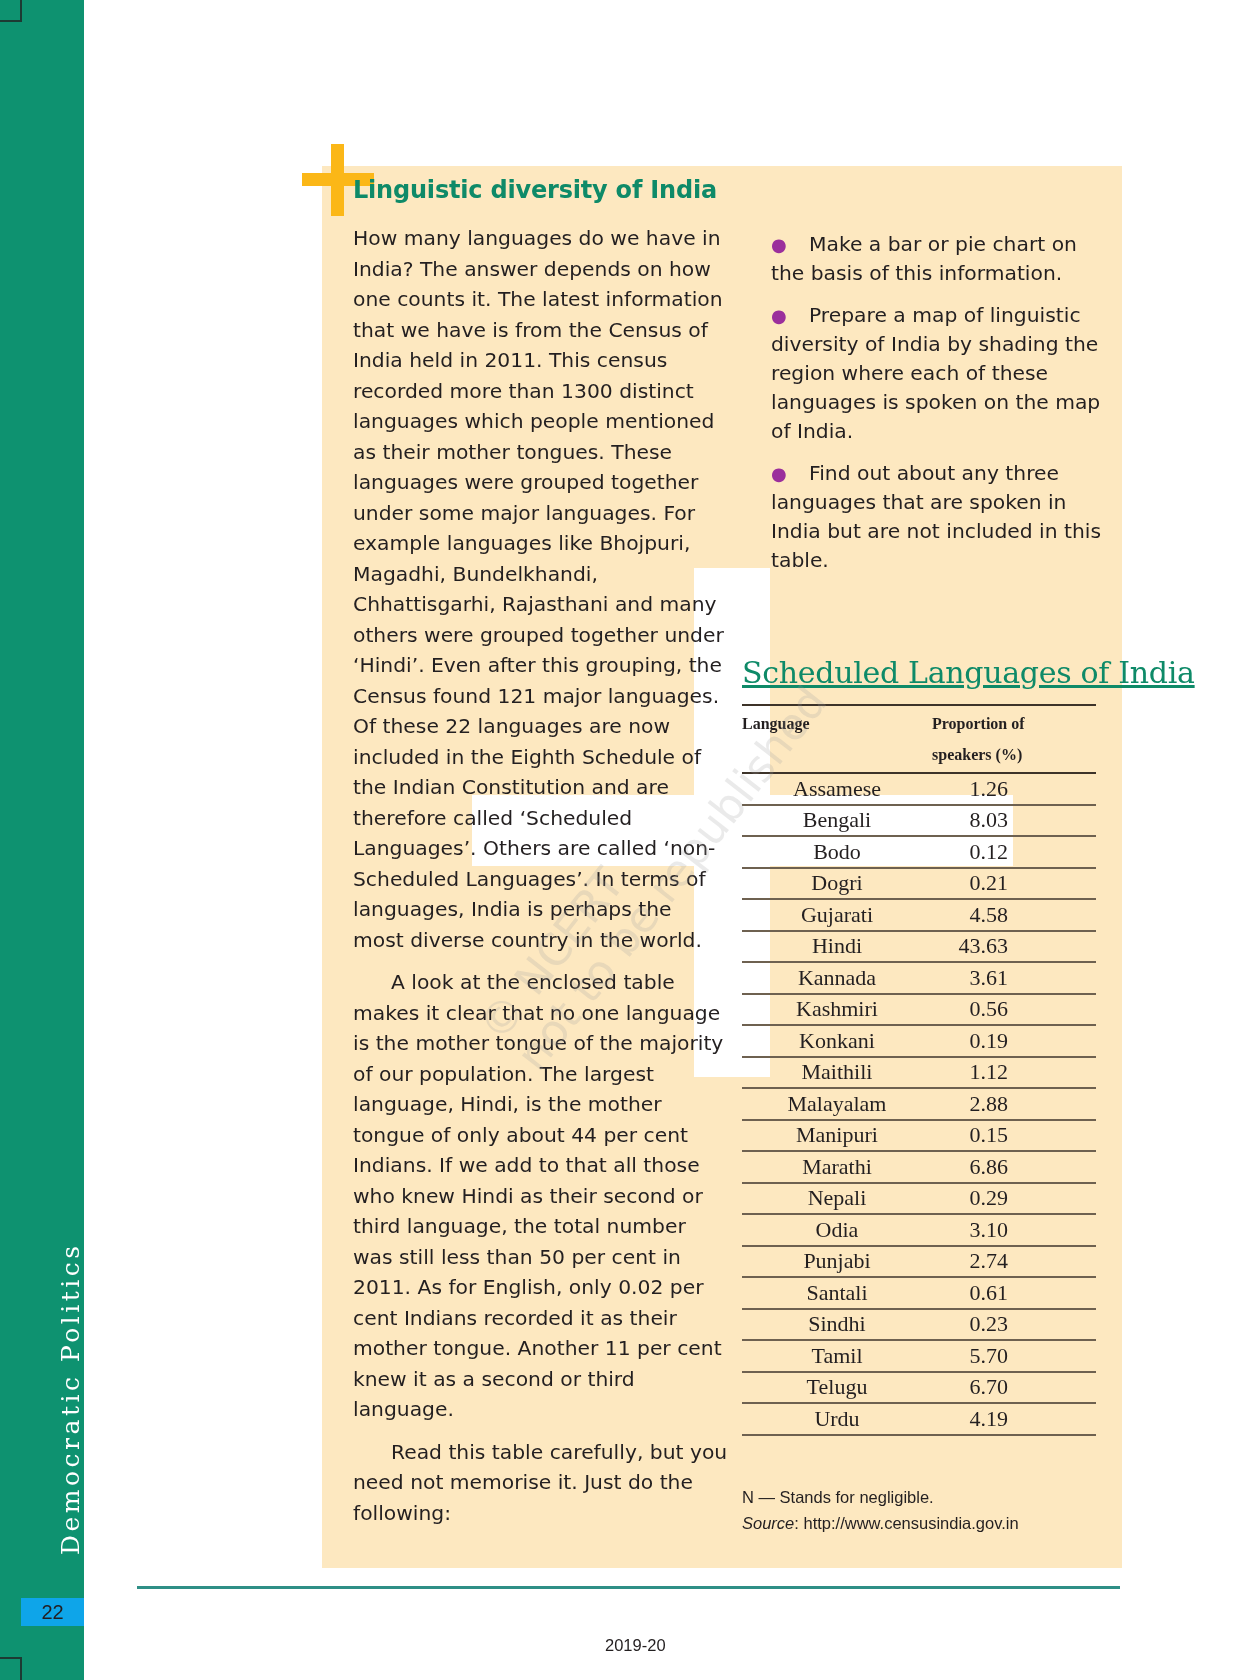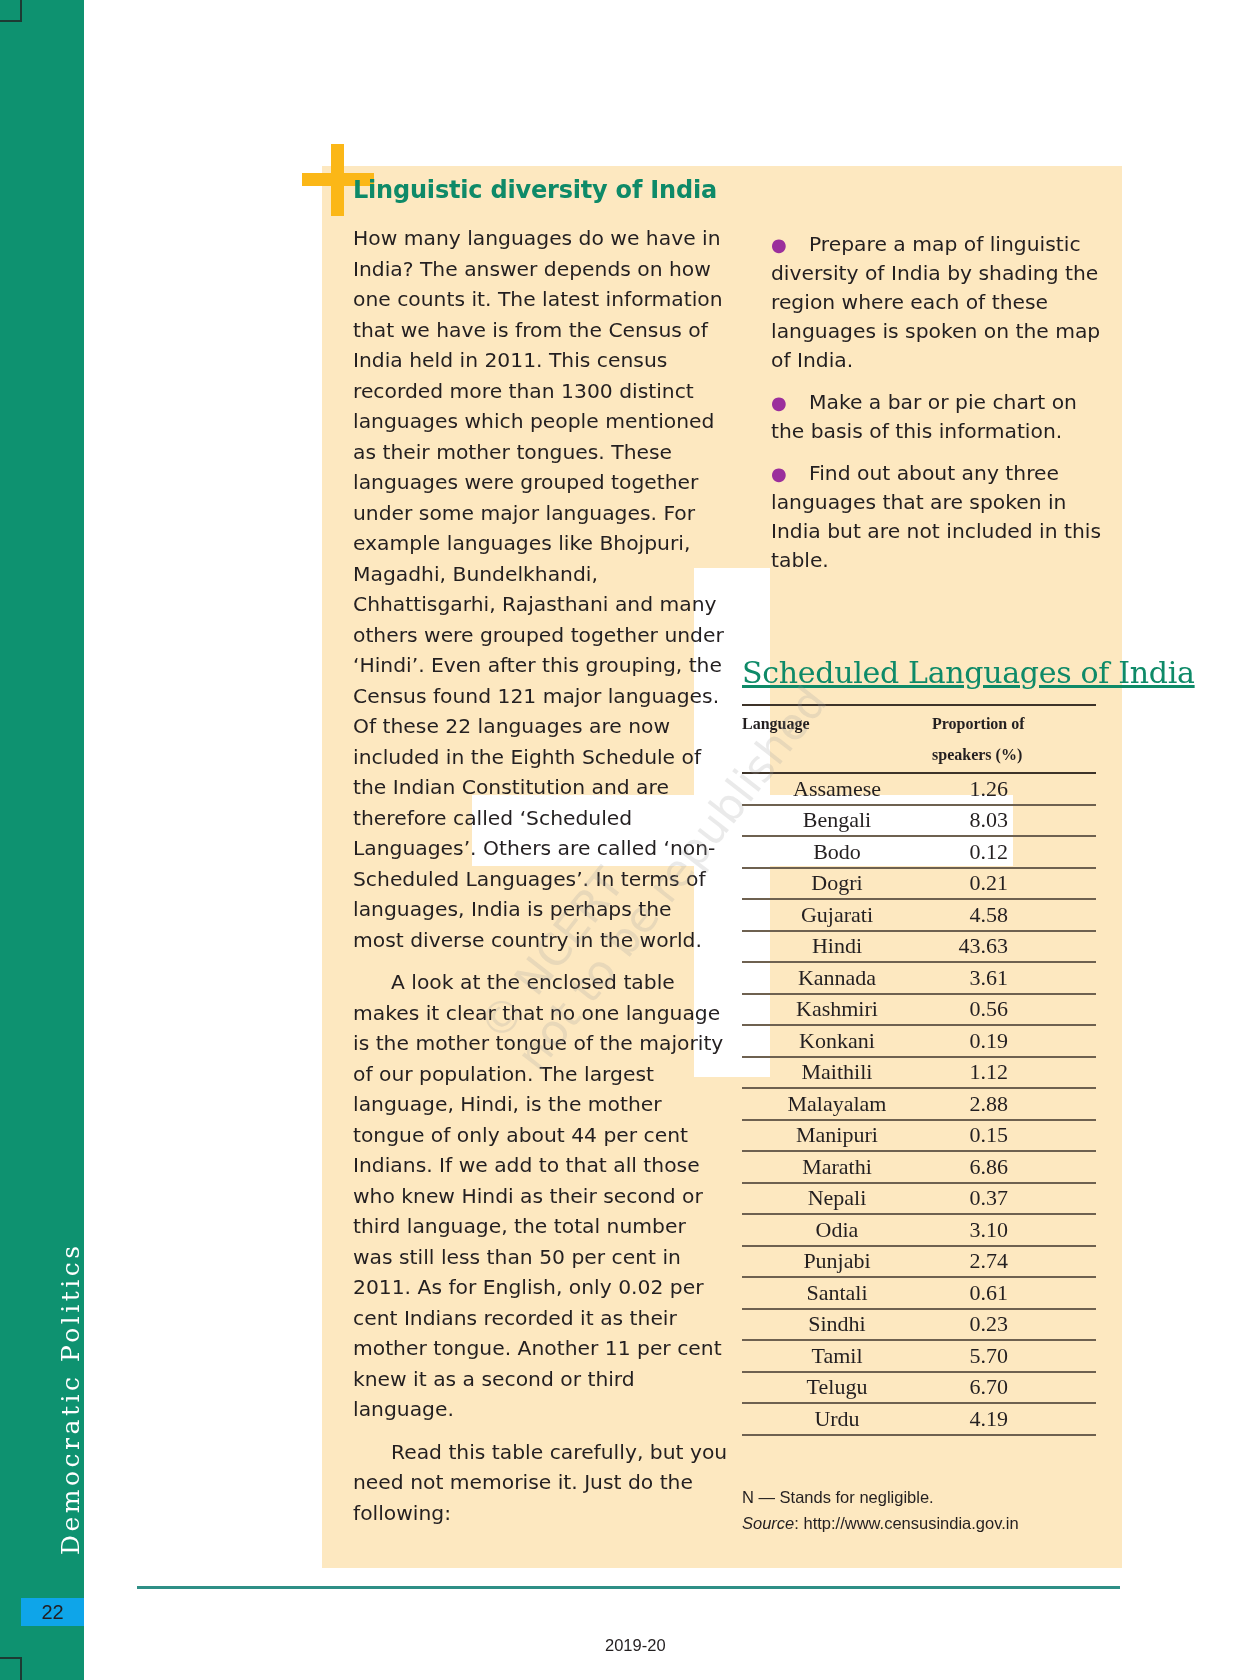--- a/index.html
+++ b/index.html
@@ -128,24 +128,24 @@
 <div class="box-title">Linguistic diversity of India</div>
 
 <div class="left-col">
   <p>How many languages do we have in India? The answer depends on how one counts it. The latest information that we have is from the Census of India held in 2011. This census recorded more than 1300 distinct languages which people mentioned as their mother tongues. These languages were grouped together under some major languages. For example languages like Bhojpuri, Magadhi, Bundelkhandi, Chhattisgarhi, Rajasthani and many others were grouped together under ‘Hindi’. Even after this grouping, the Census found 121 major languages. Of these 22 languages are now included in the Eighth Schedule of the Indian Constitution and are therefore called ‘Scheduled Languages’. Others are called ‘non-Scheduled Languages’. In terms of languages, India is perhaps the most diverse country in the world.</p>
   <p class="indent">A look at the enclosed table makes it clear that no one language is the mother tongue of the majority of our population. The largest language, Hindi, is the mother tongue of only about 44 per cent Indians. If we add to that all those who knew Hindi as their second or third language, the total number was still less than 50 per cent in 2011. As for English, only 0.02 per cent Indians recorded it as their mother tongue. Another 11 per cent knew it as a second or third language.</p>
   <p class="indent">Read this table carefully, but you need not memorise it. Just do the following:</p>
 </div>
 
 <div class="right-col">
   <div class="bullet-item">
-    <span class="bullet">●</span><span>Prepare a map of linguistic diversity of India by shading the region where each of these languages is spoken on the map of India.</span>
+    <span class="bullet">●</span><span>Make a bar or pie chart on the basis of this information.</span>
   </div>
   <div class="bullet-item">
-    <span class="bullet">●</span><span>Make a bar or pie chart on the basis of this information.</span>
+    <span class="bullet">●</span><span>Prepare a map of linguistic diversity of India by shading the region where each of these languages is spoken on the map of India.</span>
   </div>
   <div class="bullet-item">
     <span class="bullet">●</span><span>Find out about any three languages that are spoken in India but are not included in this table.</span>
   </div>
 </div>
 
 <div class="table-title">Scheduled Languages of India</div>
 
 <table class="lang-table">
   <thead>
@@ -205,21 +205,21 @@
       <tr>
         <td>Manipuri</td>
         <td class="val">0.15</td>
       </tr>
       <tr>
         <td>Marathi</td>
         <td class="val">6.86</td>
       </tr>
       <tr>
         <td>Nepali</td>
-        <td class="val">0.37</td>
+        <td class="val">0.29</td>
       </tr>
       <tr>
         <td>Odia</td>
         <td class="val">3.10</td>
       </tr>
       <tr>
         <td>Punjabi</td>
         <td class="val">2.74</td>
       </tr>
       <tr>

